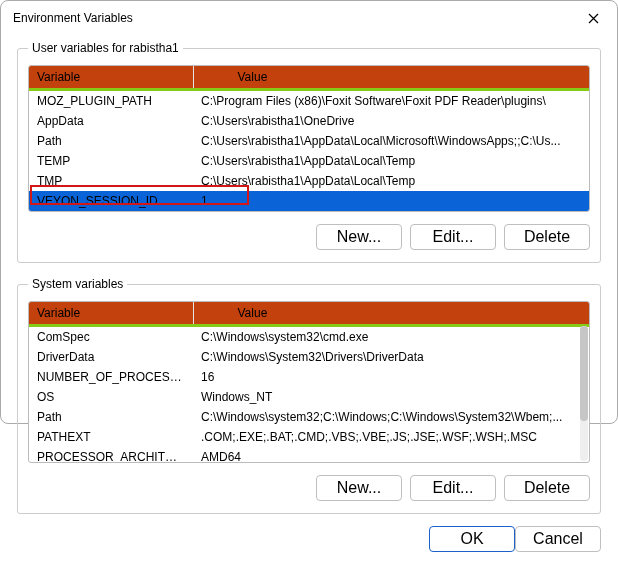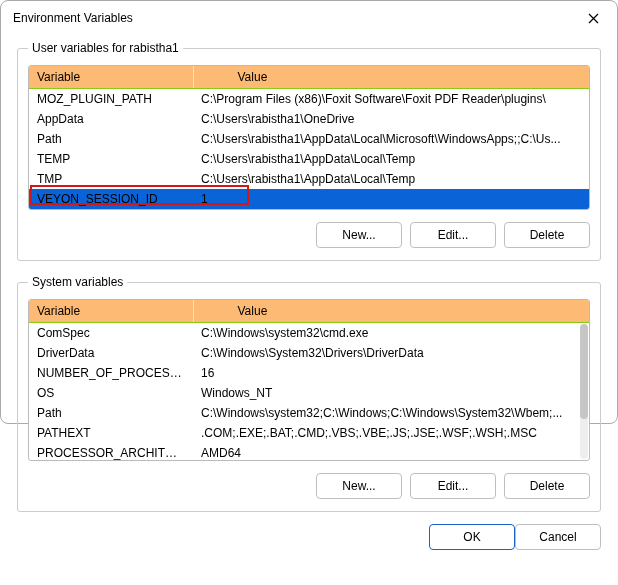--- a/index.html
+++ b/index.html
@@ -89,23 +89,23 @@
   }
   table {
     width: 100%;
     border-collapse: collapse;
     table-layout: fixed;
     font-size: 12px;
   }
   th {
     text-align: left;
     font-weight: 400;
-    background: #fdba74;
+    background: #c2410c;
     padding: 4px 8px;
-    border-bottom: 1px solid #84cc16;
+    border-bottom: 3px solid #84cc16;
     border-right: 1px solid #e5e5e5;
     color: #000;
   }
   th:last-child { border-right: none; padding-left: 44px; }
   td {
     padding: 3px 8px;
     white-space: nowrap;
     overflow: hidden;
     text-overflow: ellipsis;
   }
@@ -131,21 +131,21 @@
     gap: 8px;
     margin-top: 12px;
   }
   button.btn {
     min-width: 86px;
     height: 26px;
     border: 1px solid #bfbfbf;
     border-radius: 4px;
     background: #fff;
     font-family: inherit;
-    font-size: 12px;
+    font-size: 16px;
     color: #000;
     padding: 0 10px;
   }
   button.btn.primary {
     border-color: #1a61c9;
   }
   .footer {
     display: flex;
     justify-content: flex-end;
     padding: 0 16px 14px 16px;

